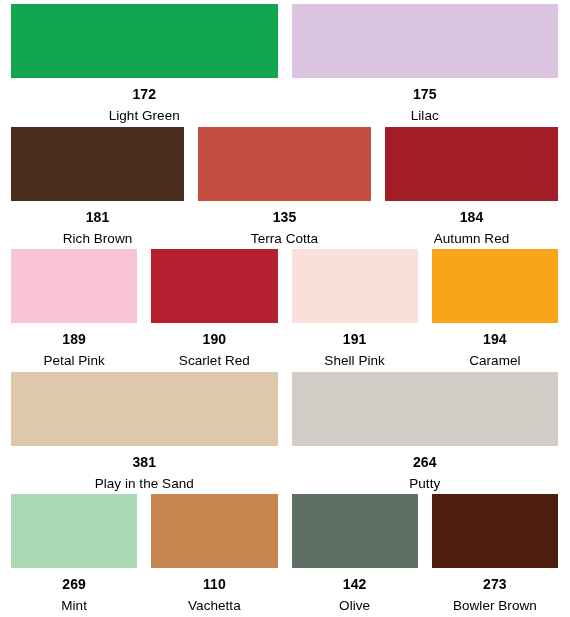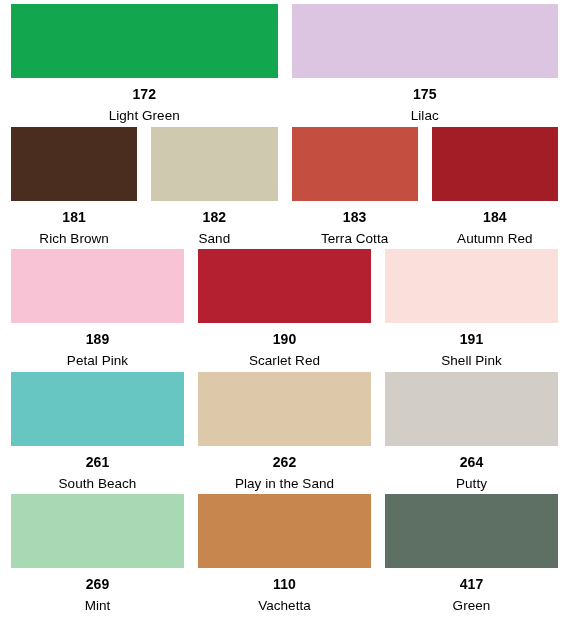--- a/index.html
+++ b/index.html
@@ -76,27 +76,22 @@
     </div>
   </div>
 
   <div class="swatch-row">
     <div class="swatch-cell">
       <div class="swatch-chip" style="background-color: rgb(75, 45, 32);"></div>
       <div class="swatch-code">181</div>
       <div class="swatch-name">Rich Brown</div>
     </div>
     <div class="swatch-cell">
-      <div class="swatch-chip" style="background-color: rgb(207, 201, 176);"></div>
-      <div class="swatch-code">182</div>
-      <div class="swatch-name">Sand</div>
-    </div>
-    <div class="swatch-cell">
       <div class="swatch-chip" style="background-color: rgb(196, 79, 65);"></div>
-      <div class="swatch-code">183</div>
+      <div class="swatch-code">135</div>
       <div class="swatch-name">Terra Cotta</div>
     </div>
     <div class="swatch-cell">
       <div class="swatch-chip" style="background-color: rgb(162, 29, 38);"></div>
       <div class="swatch-code">184</div>
       <div class="swatch-name">Autumn Red</div>
     </div>
   </div>
 
   <div class="swatch-row">
@@ -108,31 +103,31 @@
     <div class="swatch-cell">
       <div class="swatch-chip" style="background-color: rgb(181, 32, 48);"></div>
       <div class="swatch-code">190</div>
       <div class="swatch-name">Scarlet Red</div>
     </div>
     <div class="swatch-cell">
       <div class="swatch-chip" style="background-color: rgb(250, 223, 219);"></div>
       <div class="swatch-code">191</div>
       <div class="swatch-name">Shell Pink</div>
     </div>
+    <div class="swatch-cell">
+      <div class="swatch-chip" style="background-color: rgb(248, 165, 27);"></div>
+      <div class="swatch-code">194</div>
+      <div class="swatch-name">Caramel</div>
+    </div>
   </div>
 
   <div class="swatch-row">
     <div class="swatch-cell">
-      <div class="swatch-chip" style="background-color: rgb(104, 198, 194);"></div>
-      <div class="swatch-code">261</div>
-      <div class="swatch-name">South Beach</div>
-    </div>
-    <div class="swatch-cell">
       <div class="swatch-chip" style="background-color: rgb(221, 201, 169);"></div>
-      <div class="swatch-code">262</div>
+      <div class="swatch-code">381</div>
       <div class="swatch-name">Play in the Sand</div>
     </div>
     <div class="swatch-cell">
       <div class="swatch-chip" style="background-color: rgb(211, 205, 200);"></div>
       <div class="swatch-code">264</div>
       <div class="swatch-name">Putty</div>
     </div>
   </div>
 
   <div class="swatch-row">
@@ -141,18 +136,23 @@
       <div class="swatch-code">269</div>
       <div class="swatch-name">Mint</div>
     </div>
     <div class="swatch-cell">
       <div class="swatch-chip" style="background-color: rgb(200, 134, 79);"></div>
       <div class="swatch-code">110</div>
       <div class="swatch-name">Vachetta</div>
     </div>
     <div class="swatch-cell">
       <div class="swatch-chip" style="background-color: rgb(94, 111, 99);"></div>
-      <div class="swatch-code">417</div>
-      <div class="swatch-name">Green</div>
+      <div class="swatch-code">142</div>
+      <div class="swatch-name">Olive</div>
+    </div>
+    <div class="swatch-cell">
+      <div class="swatch-chip" style="background-color: rgb(77, 30, 14);"></div>
+      <div class="swatch-code">273</div>
+      <div class="swatch-name">Bowler Brown</div>
     </div>
   </div>
 
 </div>
 
 </body></html>

